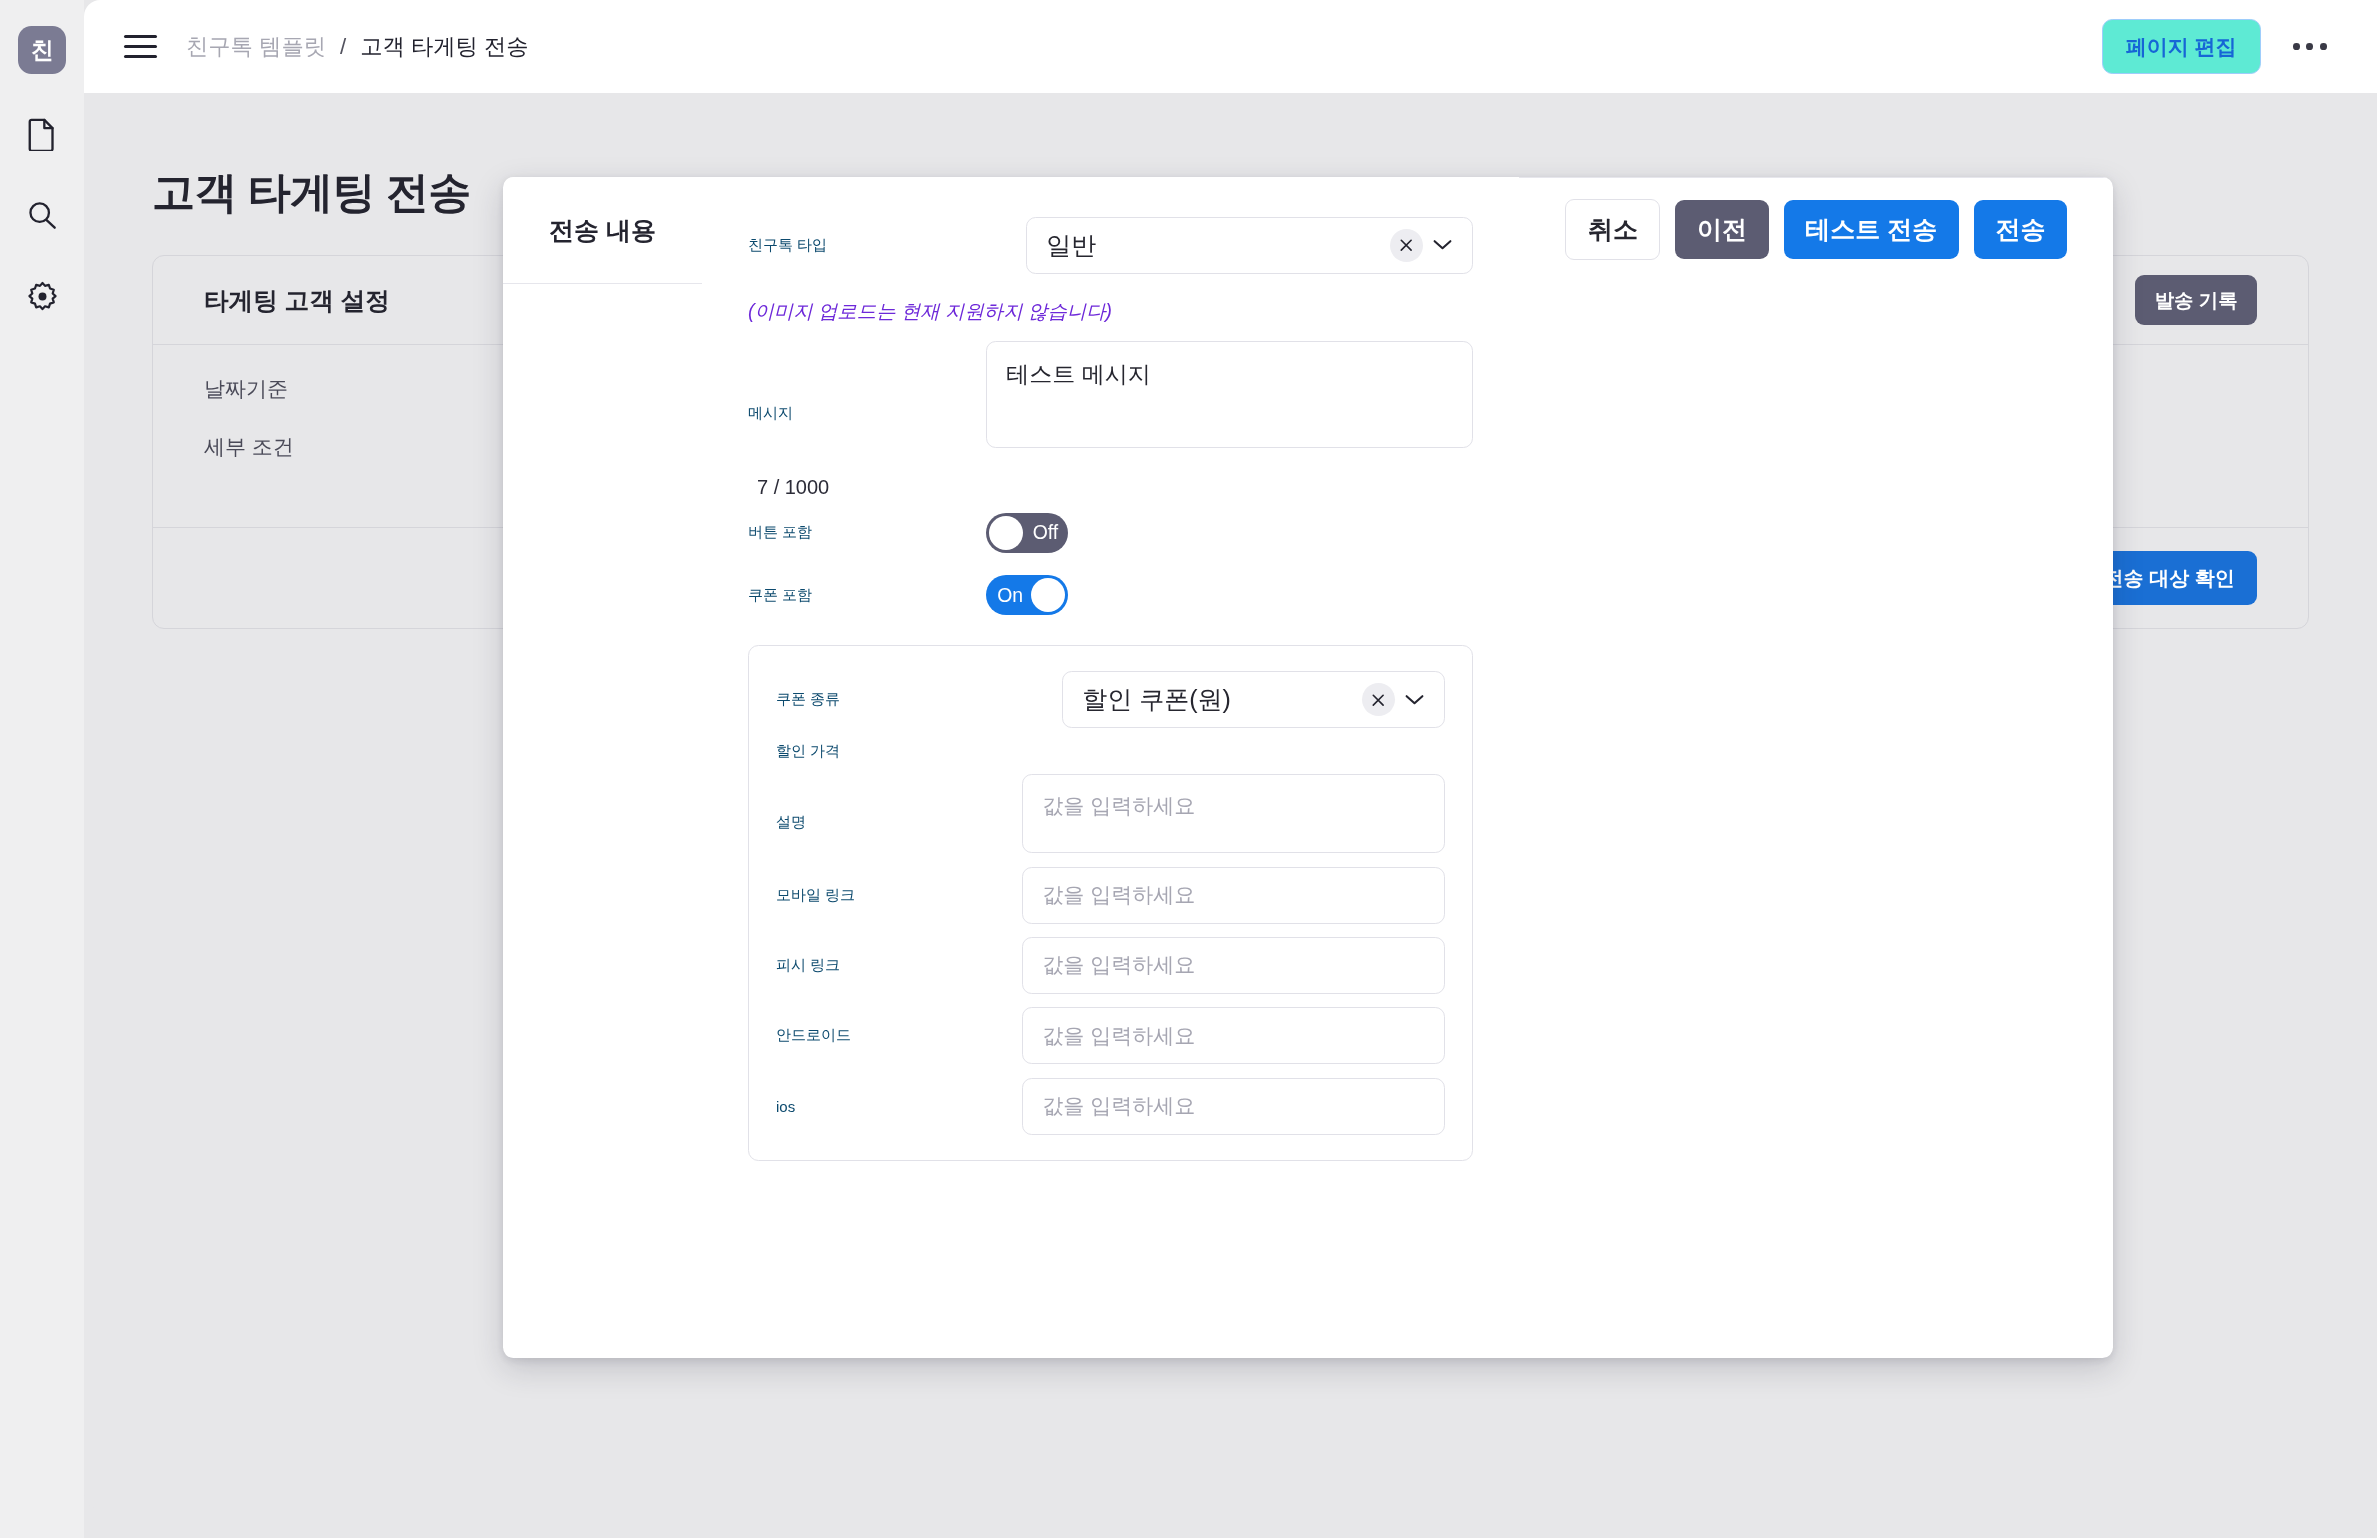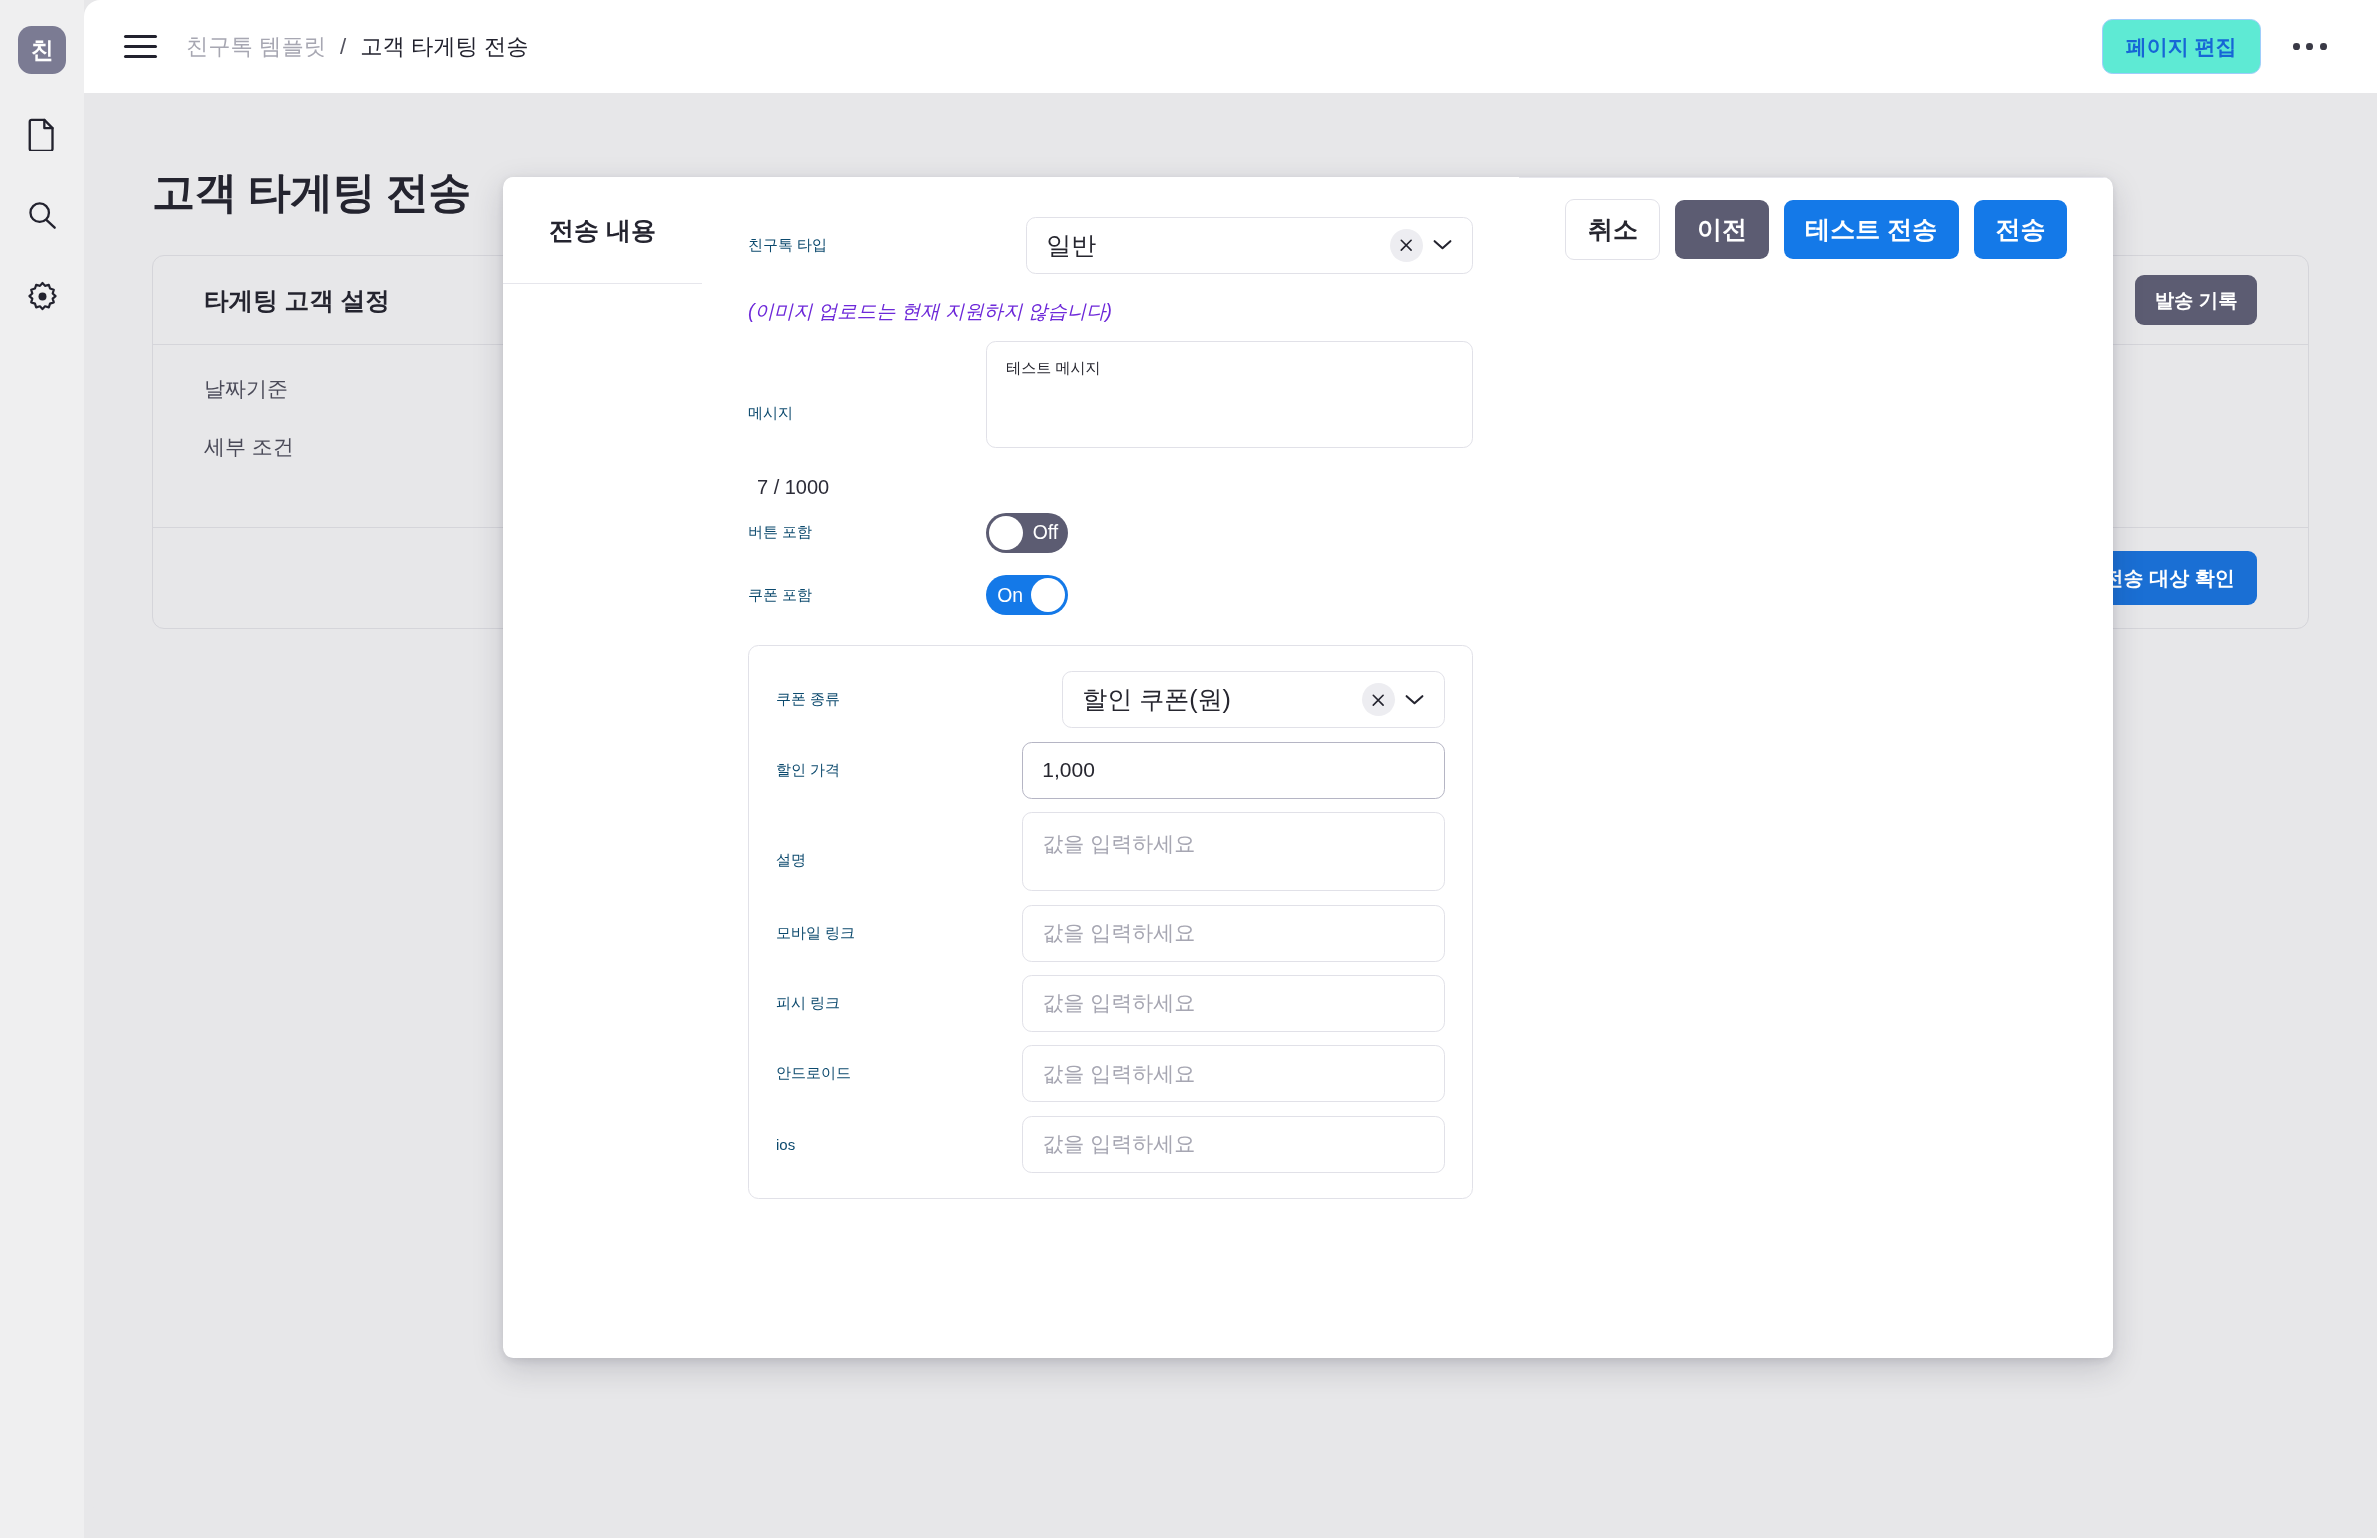--- a/index.html
+++ b/index.html
@@ -180,21 +180,21 @@
 
   .note {
     font-size: 19.4px; font-style: italic; color: #6d28d9;
     margin-top: 15px;
   }
 
   .row-msg { margin-top: 16.4px; align-items: flex-start; }
   .row-msg .flabel { width: 238px; padding-top: 63px; }
   .textarea-box {
     border: 1.5px solid #e1e1e8; border-radius: 9.7px; background: #ffffff;
-    height: 107px; padding: 16.4px 19.4px; font-size: 15px; color: #26262f;
+    height: 107px; padding: 16.4px 19.4px; font-size: 23px; color: #26262f;
     overflow: hidden;
   }
   .counter { font-size: 20px; color: #2c2c38; margin-top: 28px; padding-left: 9px; }
 
   .row-toggle { height: 58px; margin-top: 4.5px; }
   .row-toggle .flabel { width: 238px; }
 
   .toggle {
     width: 82px; height: 40px; border-radius: 20px;
     display: flex; align-items: center; cursor: pointer; position: relative;
@@ -396,23 +396,20 @@
                     <svg width="21" height="13.4" viewBox="0 0 24 14" fill="none" stroke="#24242f" stroke-width="2.4" stroke-linecap="round" stroke-linejoin="round">
                       <path d="M3 3 L12 11 L21 3"></path>
                     </svg>
                   </span>
                 </div>
               </div>
             </div>
 
             <div class="crow2">
               <div class="flabel">할인 가격</div>
-              <div class="ctl">
-                <div class="input-box focused">1,000</div>
-              </div>
             </div>
 
             <div class="crow2 desc">
               <div class="flabel">설명</div>
               <div class="ctl">
                 <div class="textarea-box2">값을 입력하세요</div>
               </div>
             </div>
 
             <div class="crow2">

